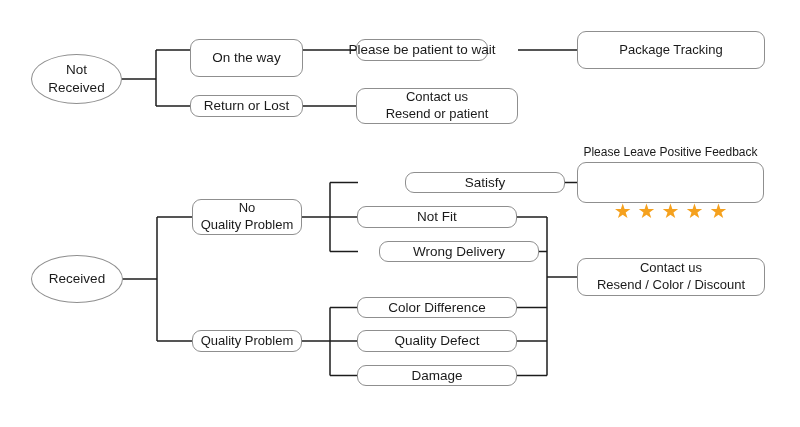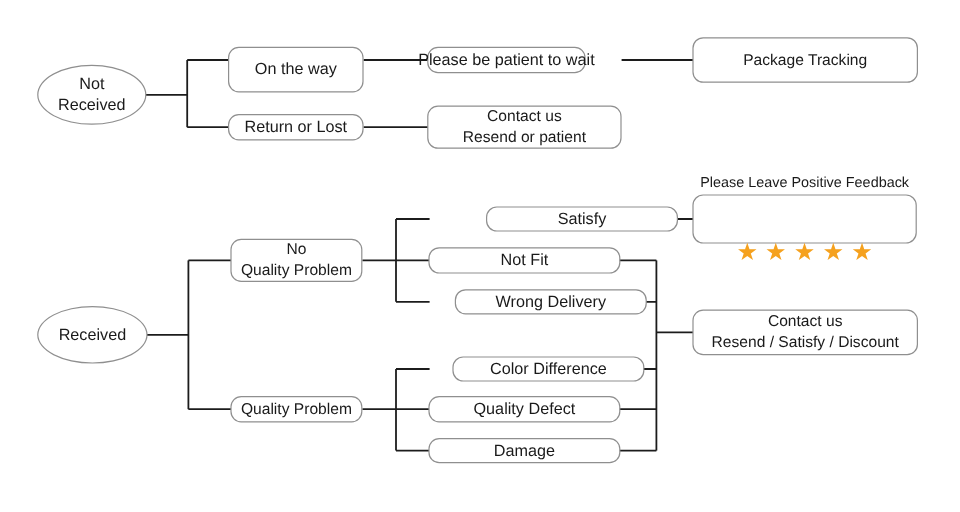--- a/index.html
+++ b/index.html
@@ -118,35 +118,35 @@
   </div>
 
   <div class="node rect" style="left:357px; top:206px; width:160px; height:22px;">
     <div>Not Fit</div>
   </div>
 
   <div class="node rect" style="left:357px; top:241px; width:160px; height:21px;margin-left:22px;">
     <div>Wrong Delivery</div>
   </div>
 
-  <div class="node rect" style="left:377px; top:297px; width:160px; height:21px;">
+  <div class="node rect" style="left:357px; top:297px; width:160px; height:21px;">
     <div>Color Difference</div>
   </div>
 
   <div class="node rect" style="left:357px; top:365px; width:160px; height:21px;">
     <div>Damage</div>
   </div>
 
   <div class="node rect" style="left:357px; top:330px; width:160px; height:22px;">
     <div>Quality Defect</div>
   </div>
 
   <div class="node rect" style="left:577px; top:162px; width:187px; height:41px;gap:40px;">
     <div class="feedback-title">Please Leave Positive Feedback</div>
     <div class="star-row"><span class="star" style="color: rgb(245, 161, 30);">★</span><span class="star" style="color: rgb(245, 161, 30);">★</span><span class="star" style="color: rgb(245, 161, 30);">★</span><span class="star" style="color: rgb(245, 161, 30);">★</span><span class="star" style="color: rgb(245, 161, 30);">★</span></div>
   </div>
 
   <div class="node rect" style="left:577px; top:258px; width:188px; height:38px; font-size:13px;">
     <div>Contact us</div>
-    <div>Resend / Satisfy / Discount</div>
+    <div>Resend / Color / Discount</div>
   </div>
 
 </div>
 
 </body></html>

